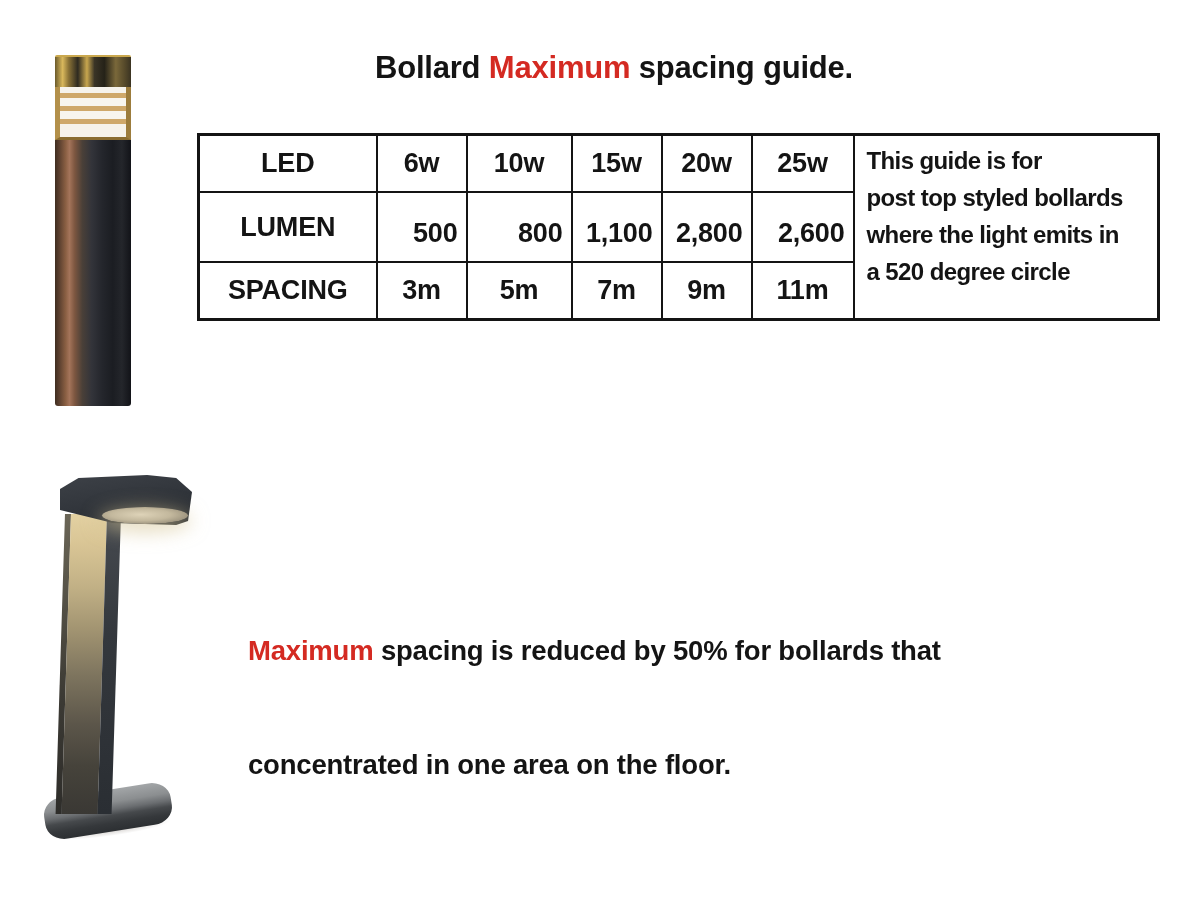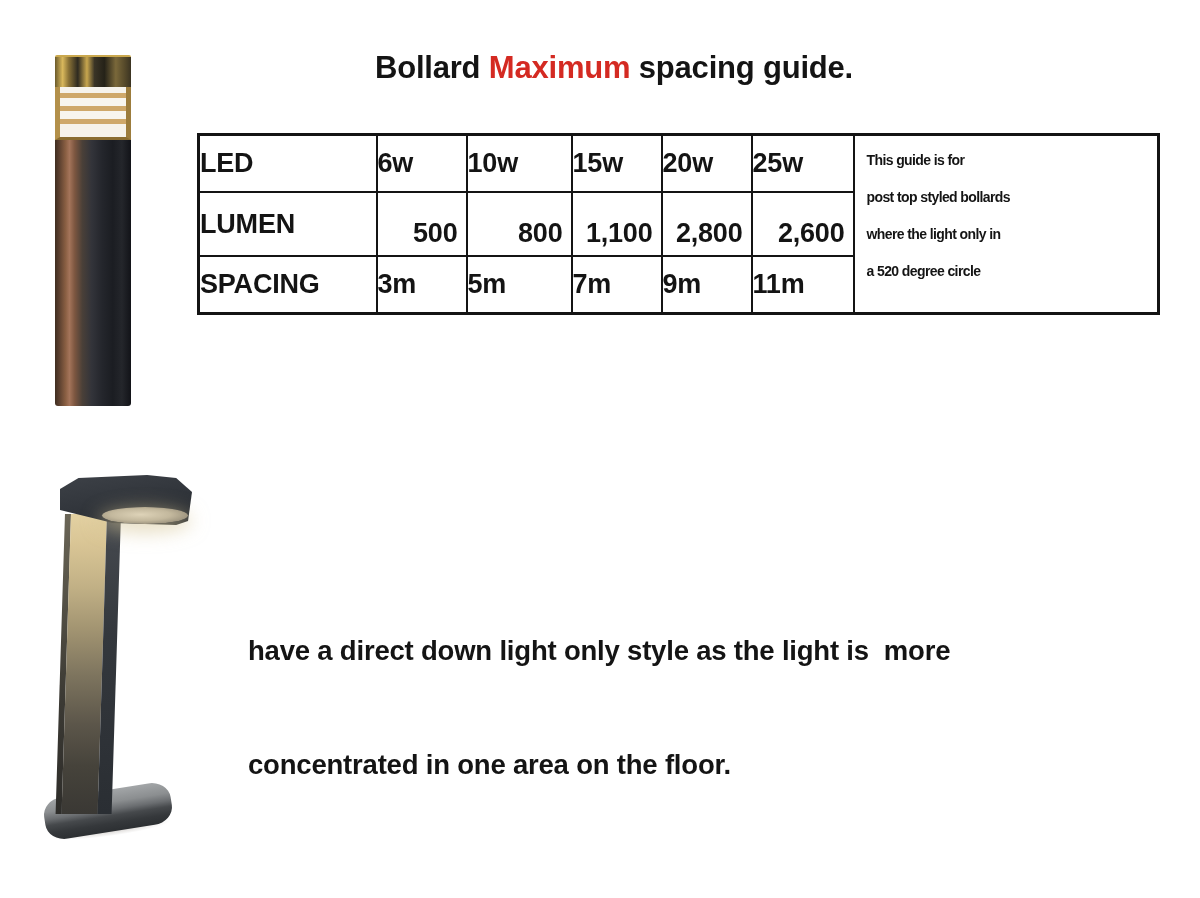--- a/index.html
+++ b/index.html
@@ -14,32 +14,32 @@
     position:absolute;top:36px;left:0;width:1200px;margin:14px;
     text-align:center;font-size:31px;font-weight:bold;white-space:pre-wrap;
   }
   
   .spec-table{
     position:absolute;left:197px;top:133px;
     border-collapse:collapse;table-layout:fixed;width:960px;
     font-size:27px;font-weight:bold;
   }
   .spec-table td{
-    border:2.5px solid #141414;vertical-align:middle;
+    border:2.5px solid #141414;text-align:center;vertical-align:middle;
     padding:0;overflow:hidden;
   }
   .spec-table{border:3px solid #141414;}
   .row-led td{height:55px;}
   .row-lumen td{height:56px;}
   .row-spacing td{height:55px;margin-top:12px;}
-  .row-lumen td.val{vertical-align:bottom;padding-bottom:6px;padding-right:8px;text-align:right;}
+  .row-lumen td.val{vertical-align:bottom;padding-bottom:12px;padding-right:8px;text-align:right;}
   .note-cell{
     text-align:left !important;vertical-align:top !important;
     padding:6px 4px 4px 12px !important;
-    font-size:14px;letter-spacing:-0.6px;line-height:37px;white-space:nowrap;
+    font-size:24px;letter-spacing:-0.6px;line-height:37px;white-space:nowrap;
   }
   
   .note{
     position:absolute;left:248px;top:556px;width:850px;
     font-size:27.5px;line-height:38px;white-space:pre-wrap;
   }
   
   .bollard1{position:absolute;left:55px;top:55px;width:76px;height:352px;}
   .b1-cap{
     height:30px;border-top:2px solid #caa84e;border-radius:2px 2px 0 0;
@@ -121,21 +121,21 @@
       <tr class="row-led">
         <td>LED</td>
         <td class="val">6w</td>
         <td class="val">10w</td>
         <td class="val">15w</td>
         <td class="val">20w</td>
         <td class="val">25w</td>
         <td class="note-cell" rowspan="3">
           <div>This guide is for</div>
           <div>post top styled bollards</div>
-          <div>where the light only in</div>
+          <div>where the light emits in</div>
           <div>a 520 degree circle</div>
         </td>
       </tr>
       <tr class="row-lumen">
         <td>LUMEN</td>
         <td class="val">500</td>
         <td class="val">800</td>
         <td class="val">1,100</td>
         <td class="val">2,800</td>
         <td class="val">2,600</td>
@@ -157,17 +157,17 @@
     <div class="b2-pole">
       <div class="b2-pole-edge"></div>
       <div class="b2-pole-face"></div>
       <div class="b2-pole-side"></div>
     </div>
     <div class="b2-head"></div>
     <div class="b2-lens"></div>
   </div>
 
   <div class="note">
-    <div>have a direct down light only style as the light is  more</div>
+    <div><span class="red">Maximum</span><span> spacing is reduced by 50% for bollards that</span></div>
     <div>concentrated in one area on the floor.</div>
   </div>
 
 </div>
 
 </body></html>

